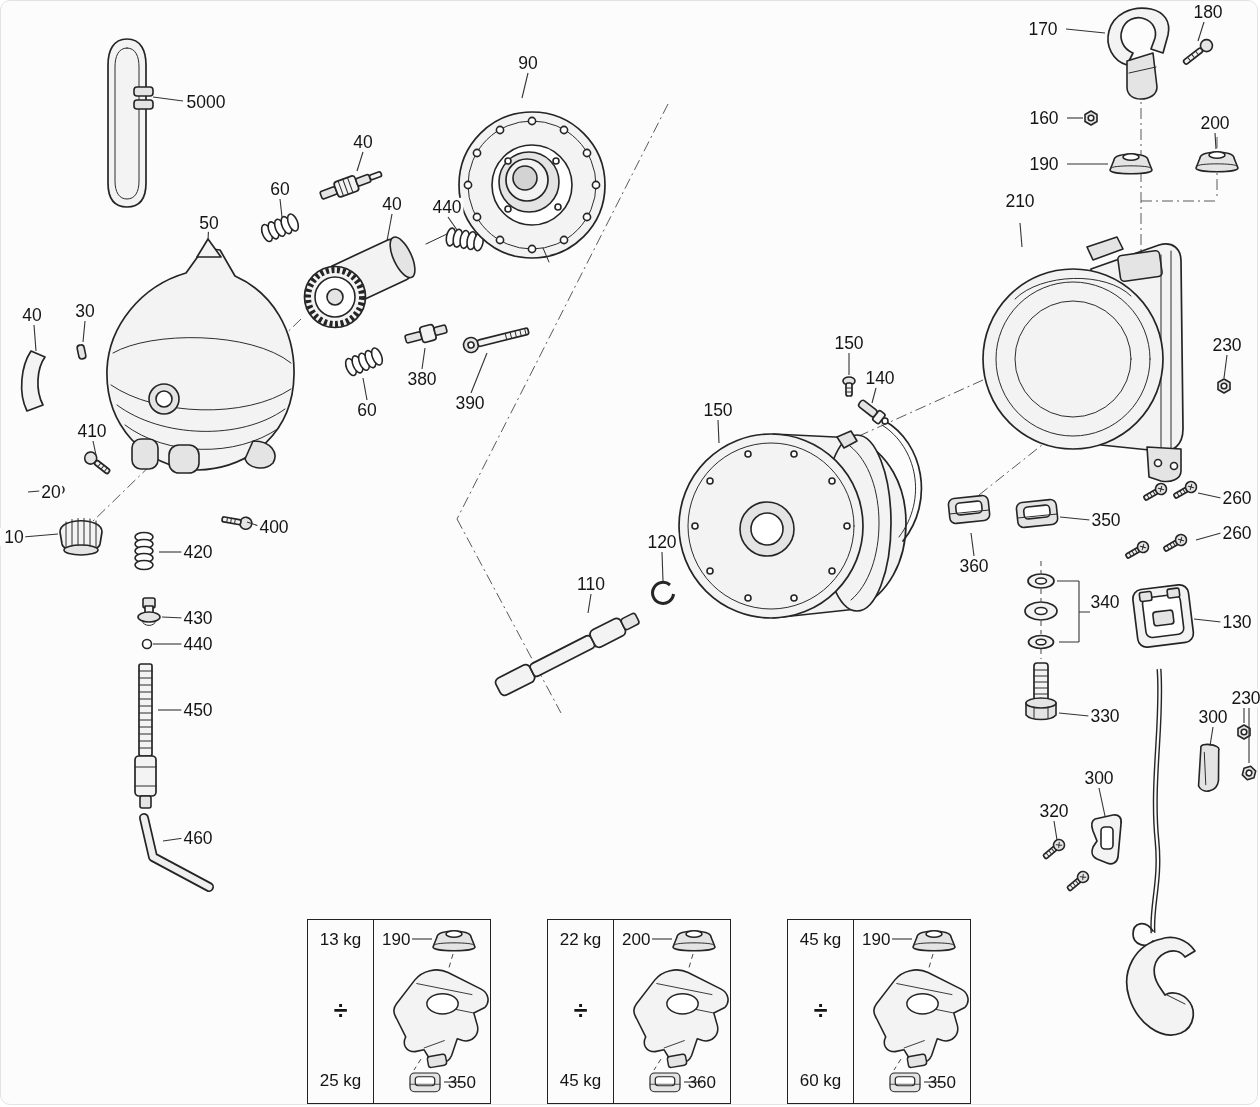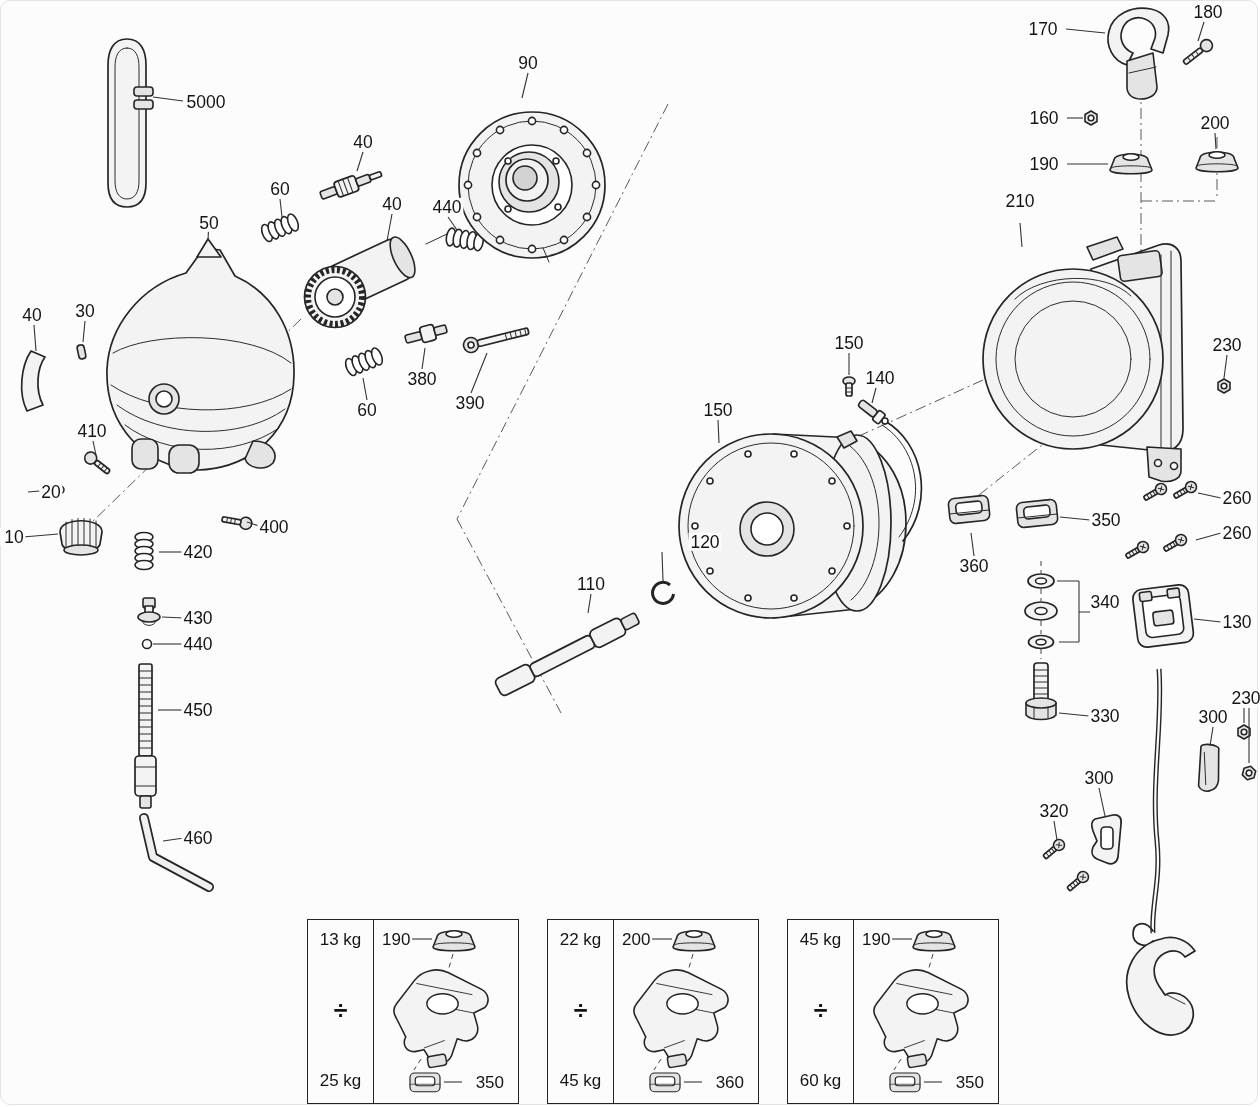--- a/index.html
+++ b/index.html
@@ -16,21 +16,21 @@
   .of2{stroke:#252525;stroke-width:1.6;fill:#e4e4e4;stroke-linejoin:round;}
   .of3{stroke:#252525;stroke-width:1.6;fill:#d3d3d3;stroke-linejoin:round;}
   .d  {stroke:#2d2d2d;stroke-width:1;fill:none;stroke-linecap:round;}
   .ld {stroke:#333333;stroke-width:1.1;fill:none;}
   .dd {stroke:#5a5a5a;stroke-width:1;fill:none;stroke-dasharray:11 4 2 4;}
   .ds {stroke:#474747;stroke-width:1;fill:none;stroke-dasharray:5 4;}
 
   .callout{position:absolute;transform:translate(-50%,-50%);font-size:17.5px;
            line-height:1.05;background:#fcfcfc;padding:0 2px;white-space:nowrap;}
 
-  .spec-box{position:absolute;top:918px;width:212px;height:185px;
+  .spec-box{position:absolute;top:918px;width:184px;height:185px;
             border:1.7px solid #222;box-sizing:border-box;background:transparent;}
   .spec-left{position:absolute;left:0;top:0;bottom:0;width:66px;
              border-right:1.7px solid #222;box-sizing:border-box;
              display:flex;flex-direction:column;justify-content:space-between;
              align-items:center;padding:10px 0 12px 0;}
   .kg{font-size:17px;}
   .divide{font-size:25px;font-weight:bold;line-height:1;}
   .part-top{position:absolute;left:74px;top:10px;font-size:17px;}
   .part-bottom{position:absolute;right:14px;bottom:10px;font-size:17px;}
 </style>
@@ -438,21 +438,21 @@
       <div class="callout" style="left: 10px; top: 536px; padding-left: 8px;">10</div>
       <div class="callout" style="left: 273px; top: 526px;">400</div>
       <div class="callout" style="left: 197px; top: 551px;">420</div>
       <div class="callout" style="left: 197px; top: 617px;">430</div>
       <div class="callout" style="left: 197px; top: 643px;">440</div>
       <div class="callout" style="left: 197px; top: 709px;">450</div>
       <div class="callout" style="left: 197px; top: 837px;">460</div>
       <div class="callout" style="left: 848px; top: 342px;">150</div>
       <div class="callout" style="left: 879px; top: 377px;">140</div>
       <div class="callout" style="left: 717px; top: 409px;">150</div>
-      <div class="callout" style="left: 661px; top: 541px; margin-left: 43px;">120</div>
+      <div class="callout" style="left: 661px; top: 541px;">120</div>
       <div class="callout" style="left: 590px; top: 583px;">110</div>
       <div class="callout" style="left: 1042px; top: 28px;">170</div>
       <div class="callout" style="left: 1207px; top: 11px;">180</div>
       <div class="callout" style="left: 1043px; top: 117px;">160</div>
       <div class="callout" style="left: 1043px; top: 163px;">190</div>
       <div class="callout" style="left: 1214px; top: 122px;">200</div>
       <div class="callout" style="left: 1019px; top: 200px;">210</div>
       <div class="callout" style="left: 1226px; top: 344px;">230</div>
       <div class="callout" style="left: 1236px; top: 497px;">260</div>
       <div class="callout" style="left: 1105px; top: 519px;">350</div>

